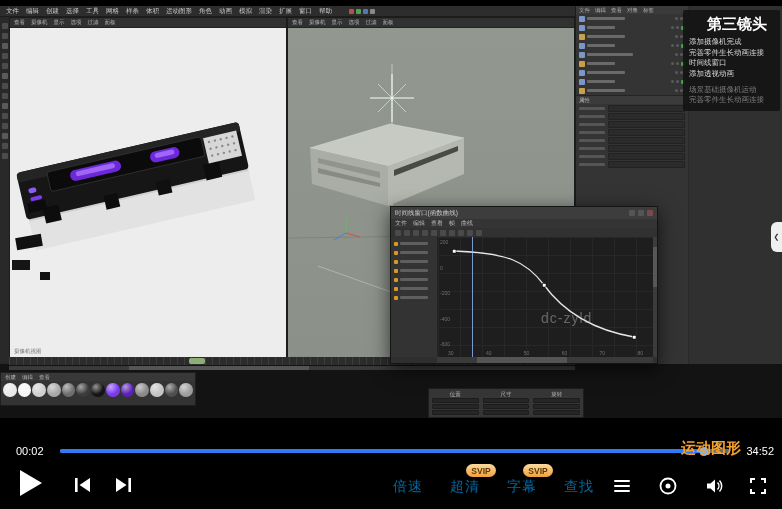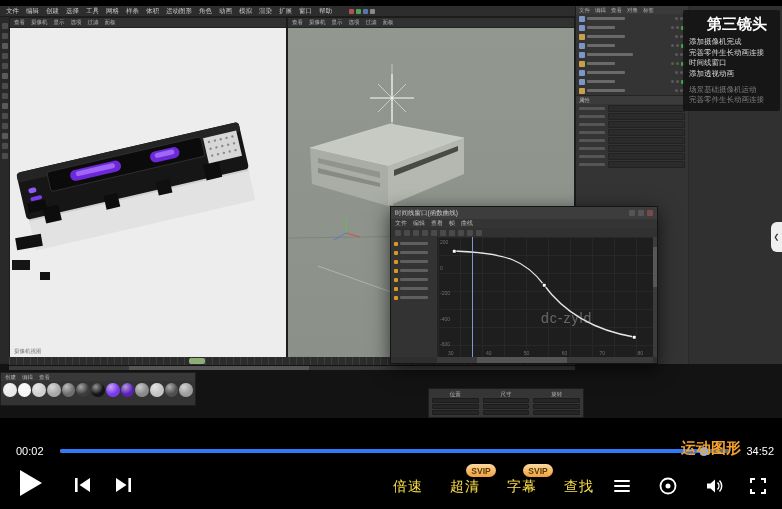--- a/index.html
+++ b/index.html
@@ -121,21 +121,21 @@
   
   .progress-row{position:absolute;left:4px;top:444px;width:782px;height:14px;display:flex;
     align-items:center;gap:16px;padding:0 12px;box-sizing:border-box;z-index:20;}
   .ptime{font-size:11px;color:#fff;flex:0 0 auto;}
   .track{position:relative;flex:1;height:4px;background:#6b6b6b;border-radius:2px;}
   .played{position:absolute;left:0;top:0;height:4px;background:#2f7bf6;border-radius:2px;}
   .handle{position:absolute;top:-2.5px;width:9px;height:9px;border-radius:50%;background:#7db4ff;
     transform:translateX(-50%);}
   .controls-row{position:absolute;left:0;top:460px;width:782px;height:49px;z-index:20;}
   .pc-btn{position:absolute;background:none;border:none;padding:0;cursor:pointer;color:#fff;}
-  .txt-btn{font-size:14px;color:#fde047;letter-spacing:1px;font-family:"Liberation Sans",sans-serif;}
+  .txt-btn{font-size:14px;color:#0369a1;letter-spacing:1px;font-family:"Liberation Sans",sans-serif;}
   .play-btn{left:16px;top:8px;}
   .prev-btn{left:72px;top:15px;} .next-btn{left:112px;top:15px;}
   .speed-btn{left:393px;top:18px;} .quality-btn{left:450px;top:18px;}
   .subs-btn{left:507px;top:18px;} .search-btn{left:564px;top:18px;}
   .icon-btn{top:16px;} .list-btn{left:612px;} .mirror-btn{left:658px;}
   .vol-btn{left:704px;} .fs-btn{left:748px;}
   .svip{position:absolute;width:30px;height:13px;border-radius:7px;
     background:linear-gradient(#fcd9a0,#f0a03c);color:#5c3a00;font-size:8.5px;font-weight:bold;
     display:flex;align-items:center;justify-content:center;z-index:21;}
   .svip-q{left:466px;top:4px;} .svip-s{left:523px;top:4px;}

